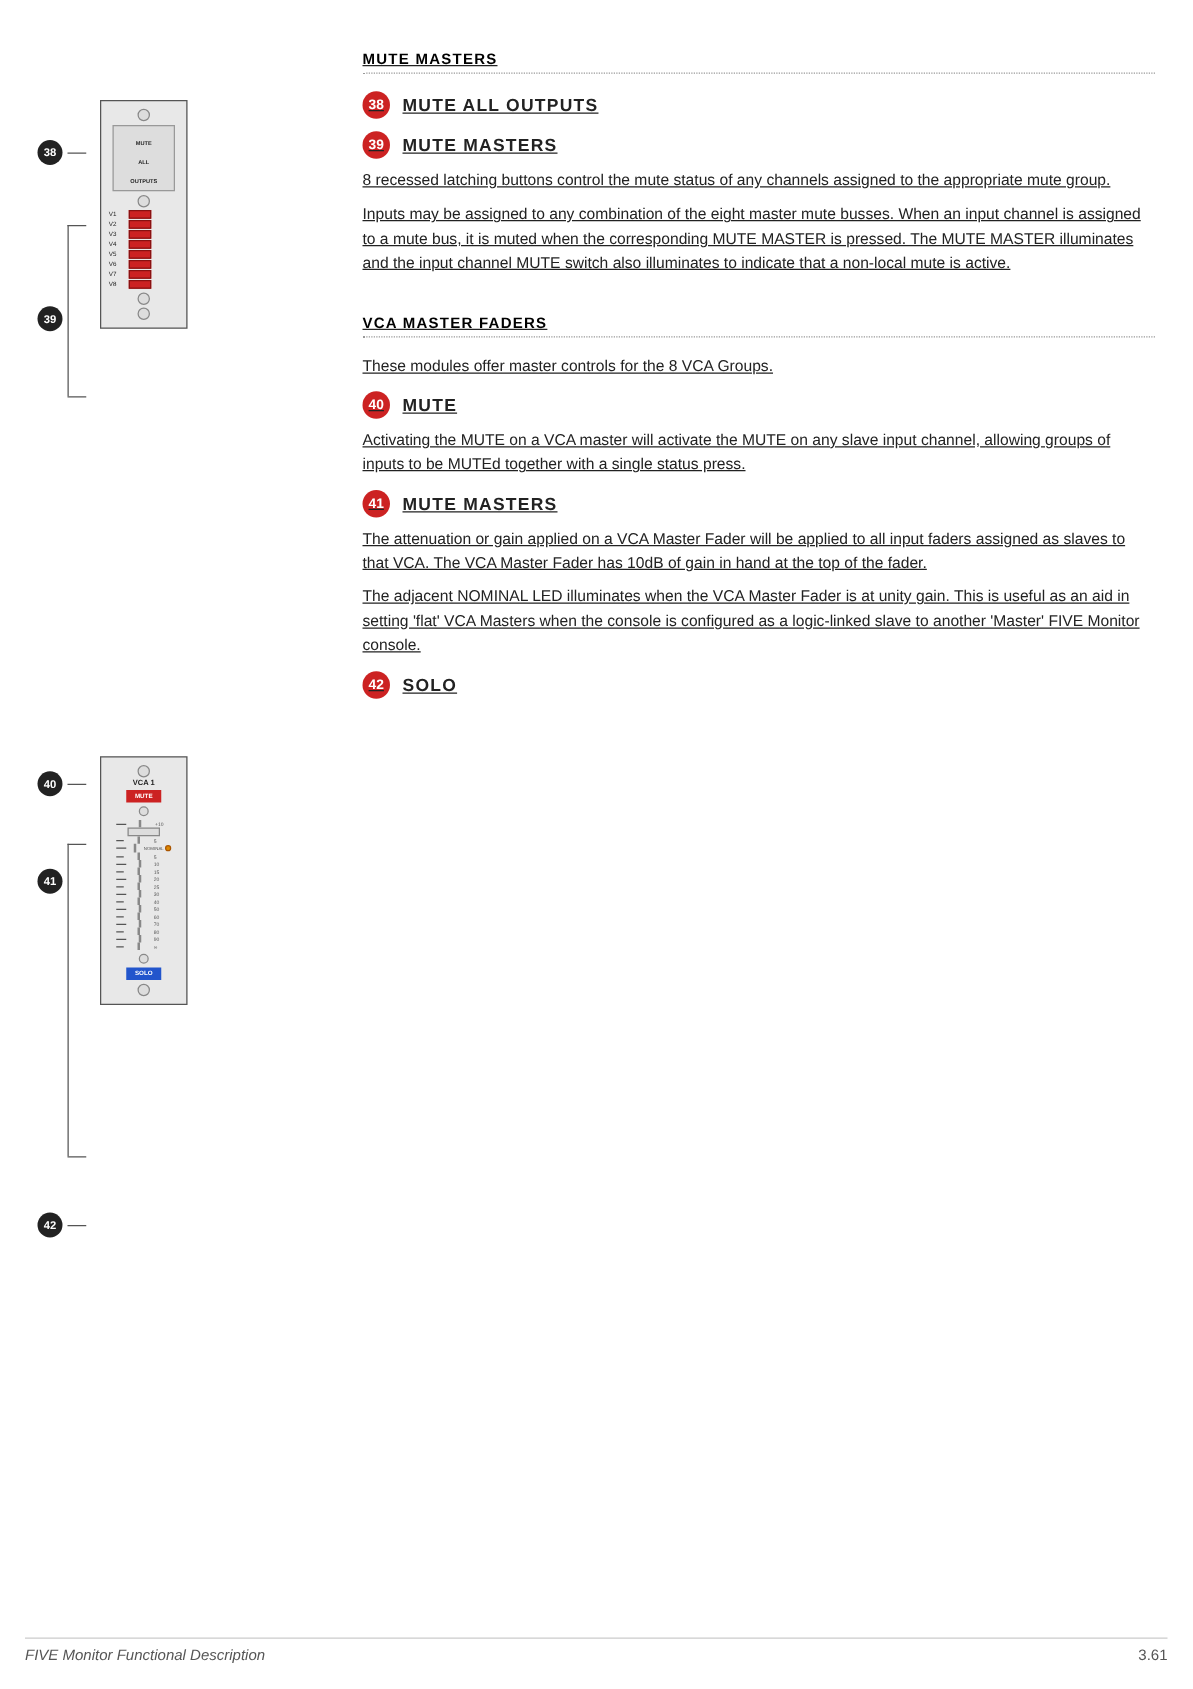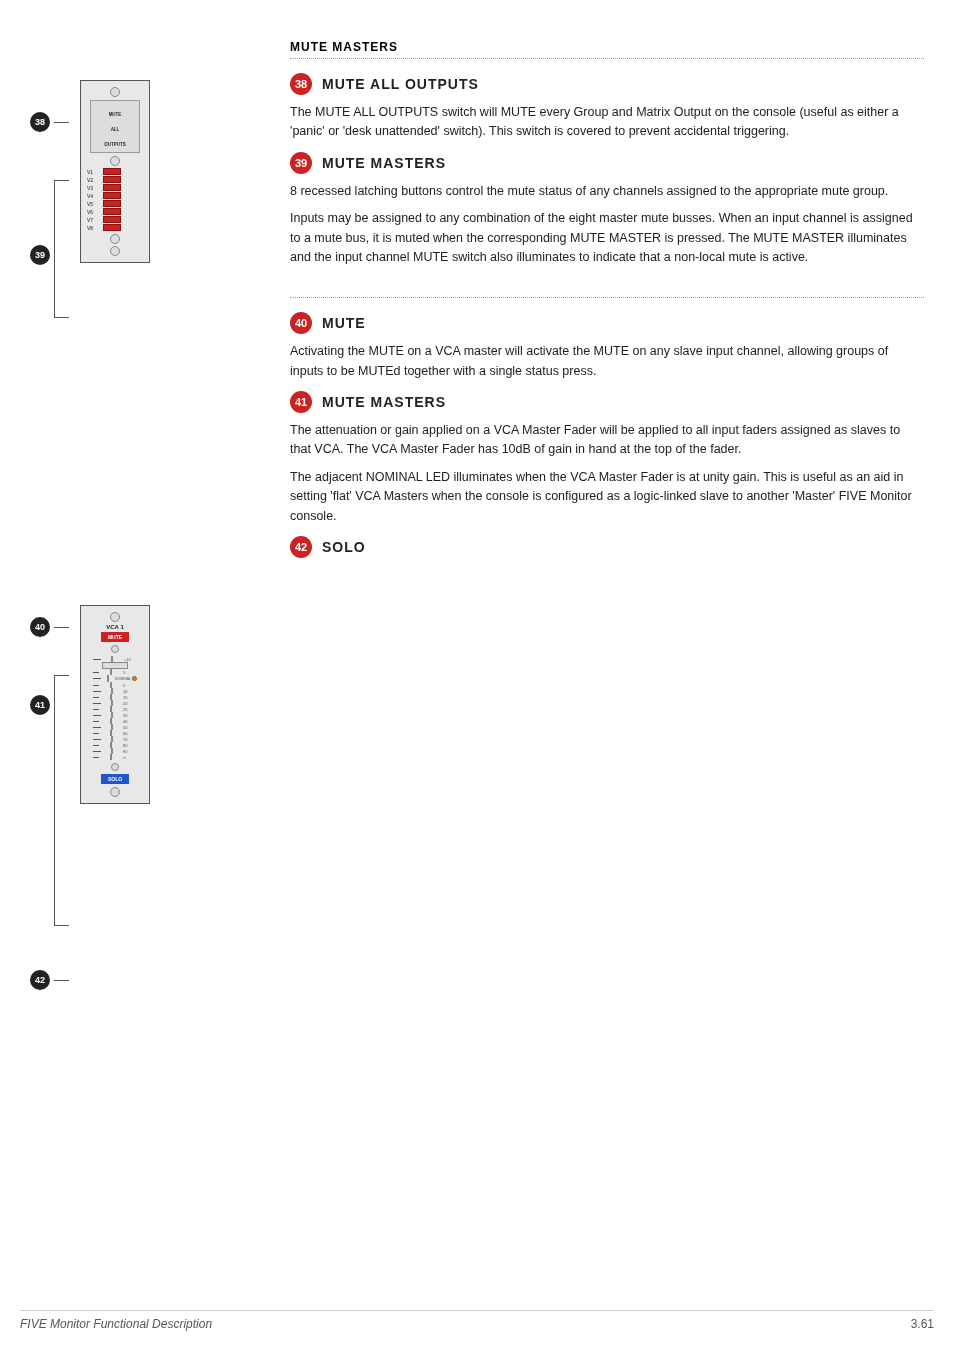--- a/index.html
+++ b/index.html
@@ -36,20 +36,21 @@
       margin: 2px 0;
       gap: 2px;
     }
 
     
     .content-area {
       position: absolute;
       left: 290px;
       top: 40px;
       right: 30px;
+      text-decoration: underline;
     }
 
     .section-title {
       font-size: 12px;
       font-weight: bold;
       letter-spacing: 1px;
       text-transform: uppercase;
       font-variant: small-caps;
       color: #000;
       margin-bottom: 4px;
@@ -383,33 +384,34 @@
 <div class="content-area">
 
   <div>
     <div class="section-title">Mute Masters</div>
     <hr class="section-divider">
 
     <div class="item-header">
       <div class="item-number">38</div>
       <div class="item-title">Mute All Outputs</div>
     </div>
-    <p class="item-text">The MUTE ALL OUTPUTS switch will MUTE every Group and Matrix Output on the console (useful as either a 'panic' or 'desk unattended' switch). This switch is covered to prevent accidental triggering.</p>
 
     <div class="item-header">
       <div class="item-number">39</div>
       <div class="item-title">Mute Masters</div>
     </div>
     <p class="item-text">8 recessed latching buttons control the mute status of any channels assigned to the appropriate mute group.</p>
     <p class="item-text">Inputs may be assigned to any combination of the eight master mute busses. When an input channel is assigned to a mute bus, it is muted when the corresponding MUTE MASTER is pressed. The MUTE MASTER illuminates and the input channel MUTE switch also illuminates to indicate that a non-local mute is active.</p>
   </div>
 
   <div class="content-section-2">
+    <div class="section-title">VCA Master Faders</div>
     <hr class="section-divider">
 
+    <p class="item-text">These modules offer master controls for the 8 VCA Groups.</p>
 
     <div class="item-header">
       <div class="item-number">40</div>
       <div class="item-title">Mute</div>
     </div>
     <p class="item-text">Activating the MUTE on a VCA master will activate the MUTE on any slave input channel, allowing groups of inputs to be MUTEd together with a single status press.</p>
 
     <div class="item-header">
       <div class="item-number">41</div>
       <div class="item-title">Mute Masters</div>

